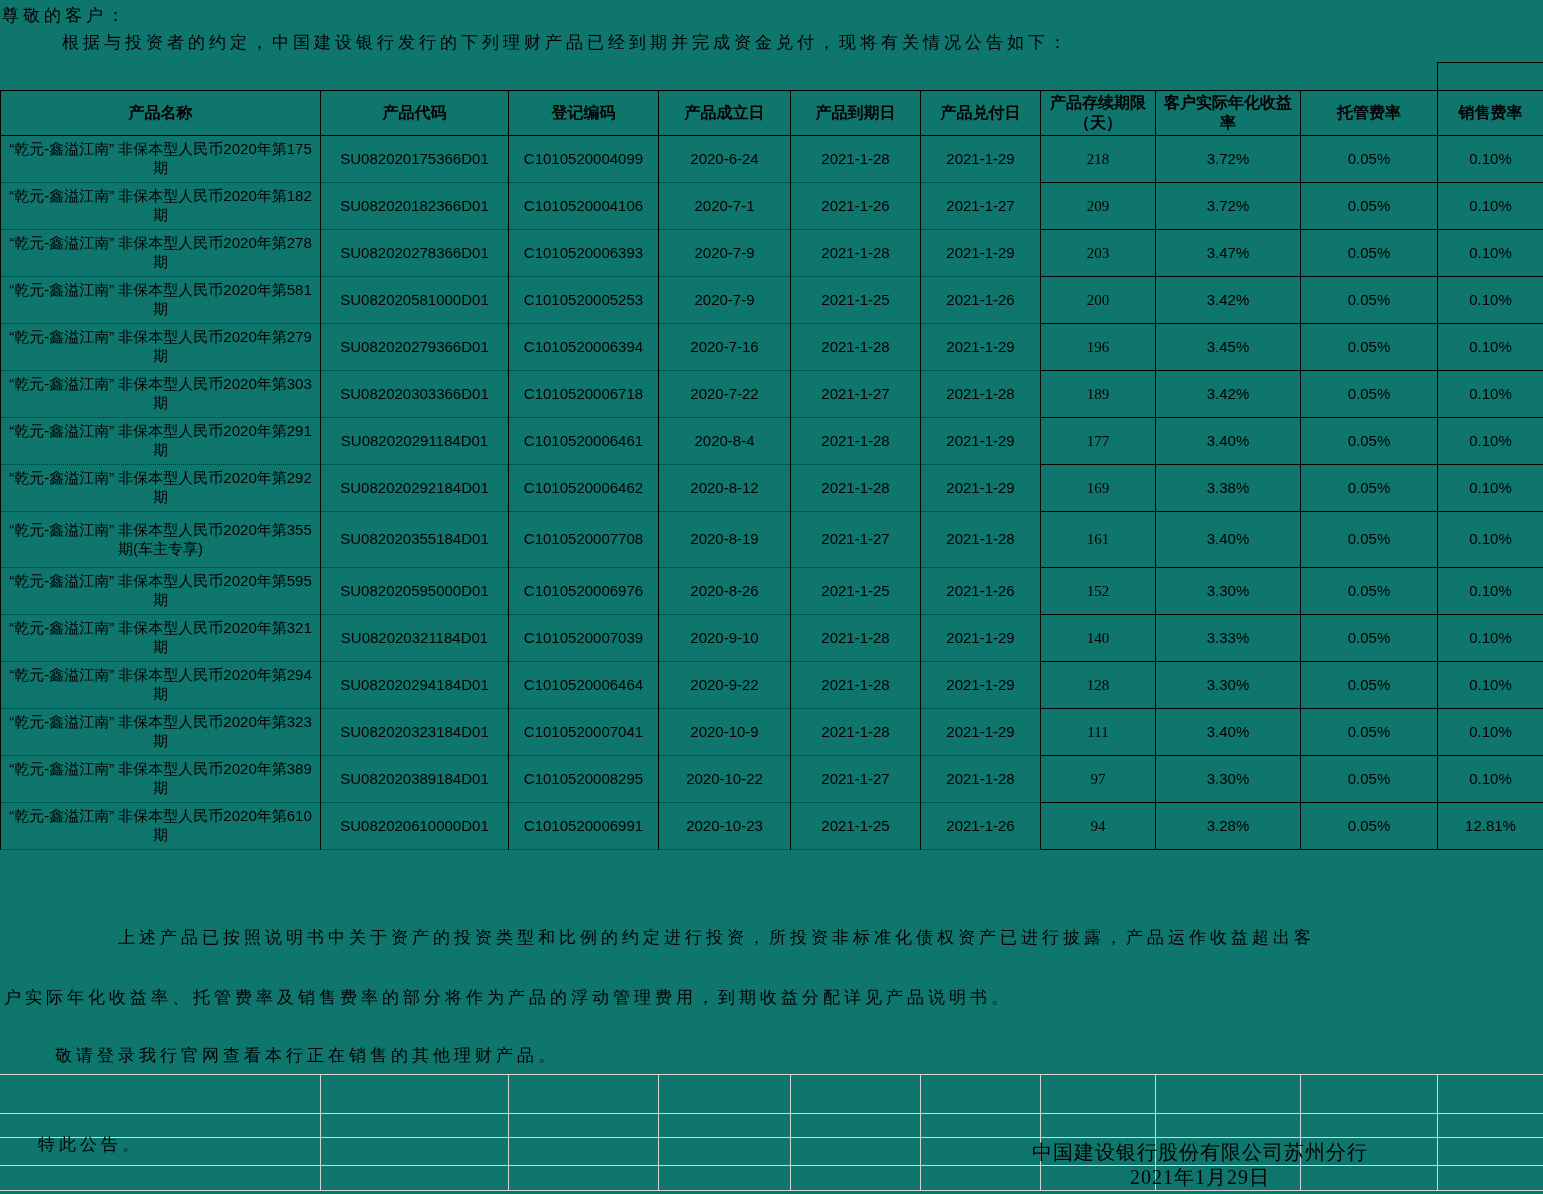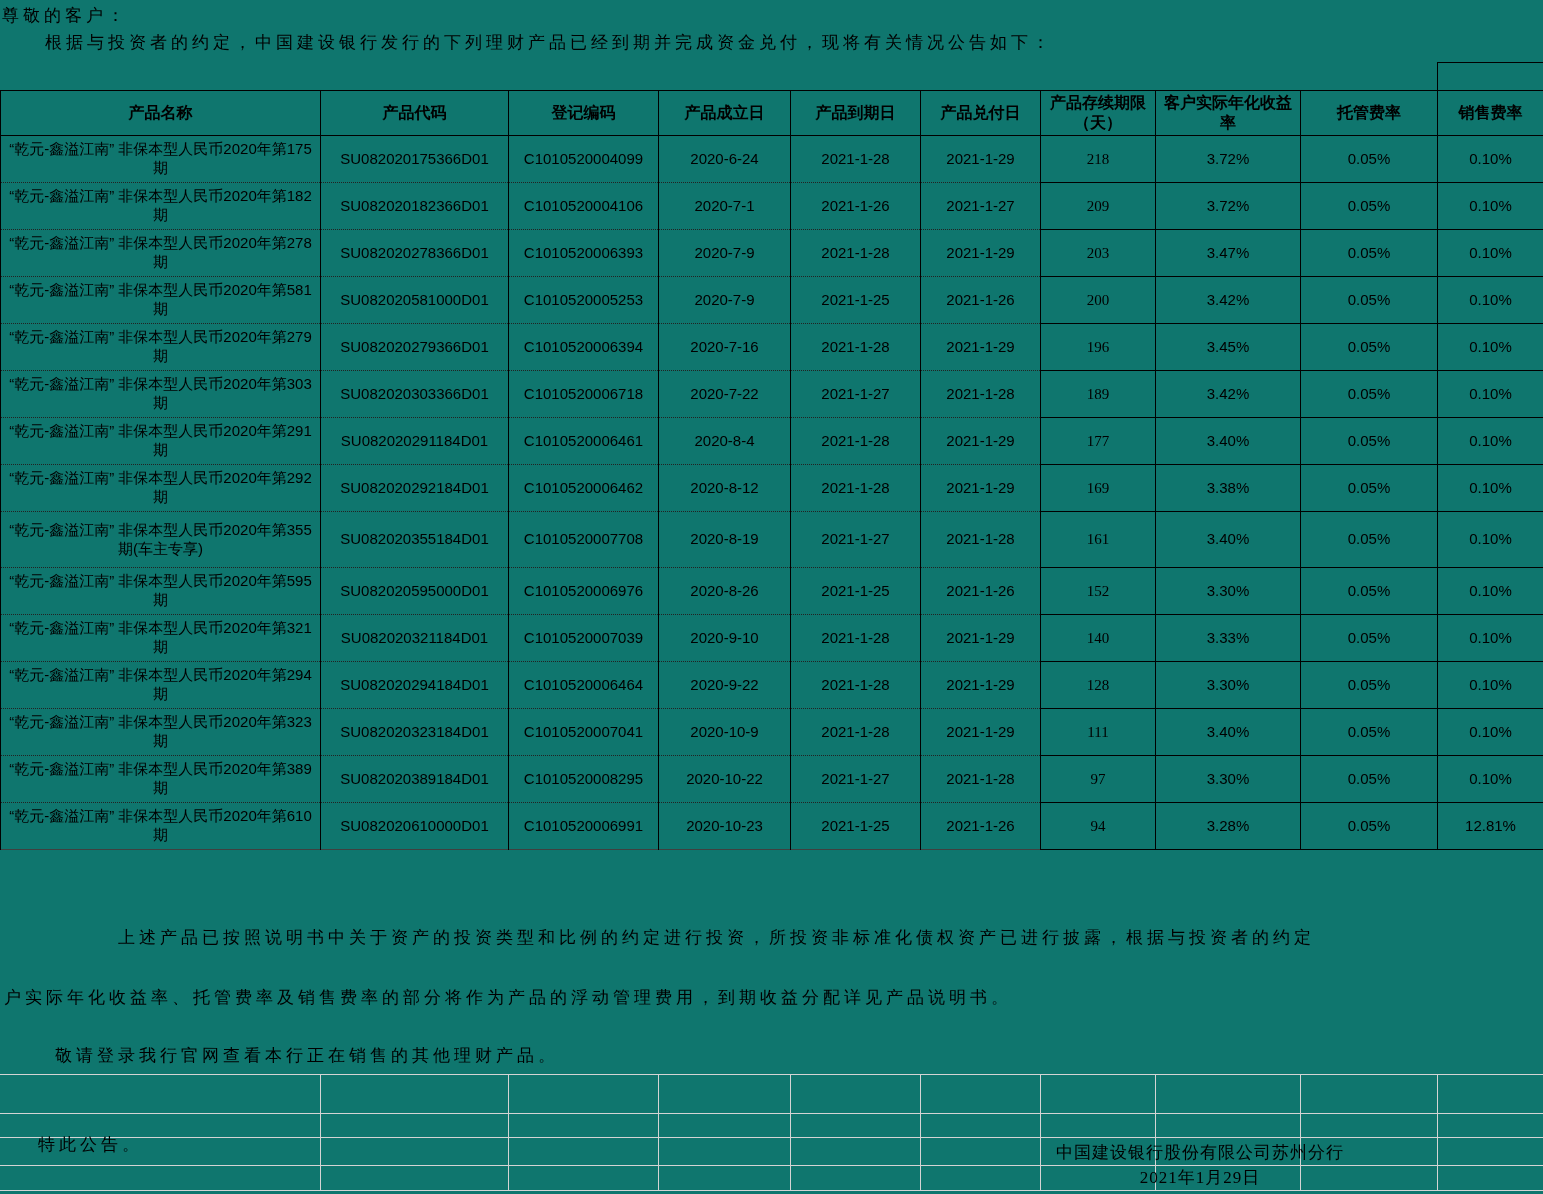--- a/index.html
+++ b/index.html
@@ -13,21 +13,21 @@
   }
   
   .para{
     position:absolute;
     font-size:17px;
     letter-spacing:4px;
     white-space:nowrap;
     color:#000;
   }
   .intro-salutation{top:4px;left:2px;}
-  .intro-body{top:31px;left:45px;}
+  .intro-body{top:31px;left:62px;}
 
   
   table.products{
     position:absolute;
     top:90px;left:0;
     width:1543px;
     border-collapse:collapse;
     table-layout:fixed;
     border:1px solid #404040;
   }
@@ -62,21 +62,21 @@
   .fp1b{top:986px;left:4px;font-family:Liberation Mono, monospace;}
   .fp2{top:1044px;left:55px;}
   .fp3{top:1086px;left:38px;margin-top:47px;}
 
   
   .sig{
     position:absolute;
     top:1140px;left:900px;width:600px;
     text-align:center;
     font-family:"Liberation Serif","DejaVu Serif",serif;
-    font-size:17px;
+    font-size:20px;
     letter-spacing:1px;
   }
   .sig div{line-height:25px;}
 
   
   .gridline{position:absolute;background:#d4d4d4;}
 
   
   .artifact-h{position:absolute;left:1437px;top:62px;width:106px;height:1px;background:#000;}
   .artifact-v{position:absolute;left:1437px;top:62px;width:1px;height:28px;background:#000;}
@@ -313,21 +313,21 @@
           <td class="dotted">2021-1-25</td>
           <td class="dotted">2021-1-26</td>
           <td class="solid duration">94</td>
           <td class="solid">3.28%</td>
           <td class="solid">0.05%</td>
           <td class="solid">12.81%</td>
         </tr>
       </tbody>
   </table>
 
-  <div class="para fp1a">上述产品已按照说明书中关于资产的投资类型和比例的约定进行投资，所投资非标准化债权资产已进行披露，根据与投资者的约定</div>
+  <div class="para fp1a">上述产品已按照说明书中关于资产的投资类型和比例的约定进行投资，所投资非标准化债权资产已进行披露，产品运作收益超出客</div>
   <div class="para fp1b">户实际年化收益率、托管费率及销售费率的部分将作为产品的浮动管理费用，到期收益分配详见产品说明书。</div>
   <div class="para fp2">敬请登录我行官网查看本行正在销售的其他理财产品。</div>
   <div class="para fp3">特此公告。</div>
 
   <div class="sig">
     <div>中国建设银行股份有限公司苏州分行</div>
     <div>2021年1月29日</div>
   </div>
 
 </div>

